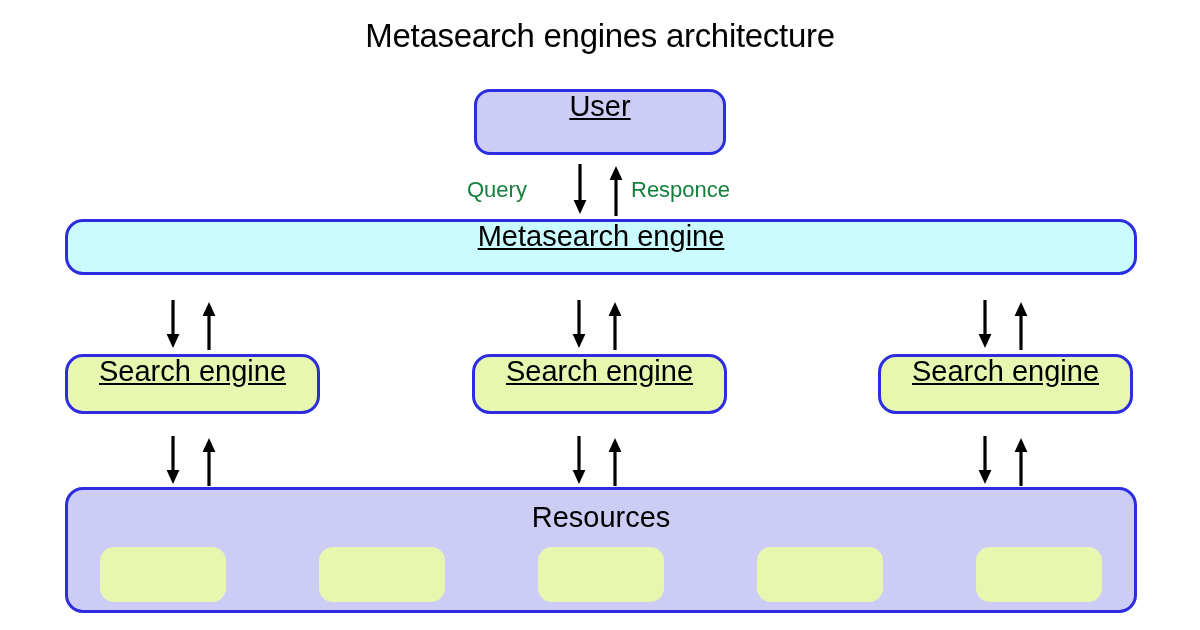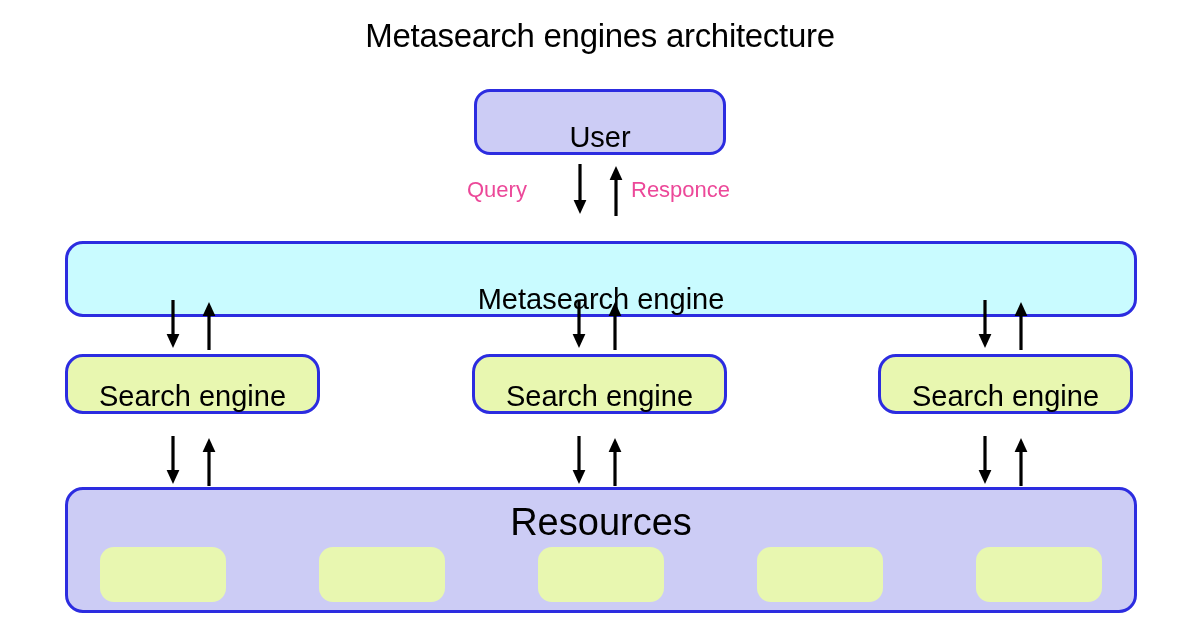--- a/index.html
+++ b/index.html
@@ -34,44 +34,44 @@
     color: #000;
   }
 
   
   .node {
     position: absolute;
     box-sizing: border-box;
     border: 3px solid #2c2ce0;
     border-radius: 18px;
     display: flex;
-    align-items: flex-end;
+    align-items: flex-start;
     justify-content: center;
     font-size: 29px;
     font-weight: 400;
     color: #000;
     line-height: 1;
+    text-decoration: underline;
   }
 
   .node-user {
     left: 474px;
     top: 89px;
     width: 252px;
     height: 66px;
     background: #ccccf5;
     border-radius: 16px;
   }
 
   .node-metasearch {
     left: 65px;
     top: 219px;
     width: 1072px;
-    height: 76px;
+    height: 56px;
     background: #c9fbff;
-    margin-top: 22px;
   }
 
   .node-search {
     top: 354px;
     width: 255px;
     height: 60px;
     background: #e8f7b0;
   }
   .node-search.col-left   { left: 65px; }
   .node-search.col-mid    { left: 472px; }
@@ -84,21 +84,21 @@
     height: 126px;
     background: #ccccf5;
     display: block;
   }
   .resources-label {
     position: absolute;
     left: 0;
     top: 13px;
     width: 100%;
     text-align: center;
-    font-size: 38px;
+    font-size: 29px;
     color: #000;
   }
   .resource-chips {
     position: absolute;
     left: 32px;
     right: 32px;
     top: 57px;
     height: 55px;
     display: flex;
     justify-content: space-between;
@@ -115,21 +115,21 @@
   .arrow-pair {
     position: absolute;
     display: block;
   }
   .arrow-pair svg { display: block; }
 
   
   .edge-label {
     position: absolute;
     font-size: 22px;
-    color: #ec4899;
+    color: #15803d;
     white-space: nowrap;
     line-height: 1;
   }
   .label-query    { left: 467px; top: 179px; }
   .label-response { left: 631px; top: 179px; }
 </style>
 </head>
 <body>
 
 <div id="diagram-root">

